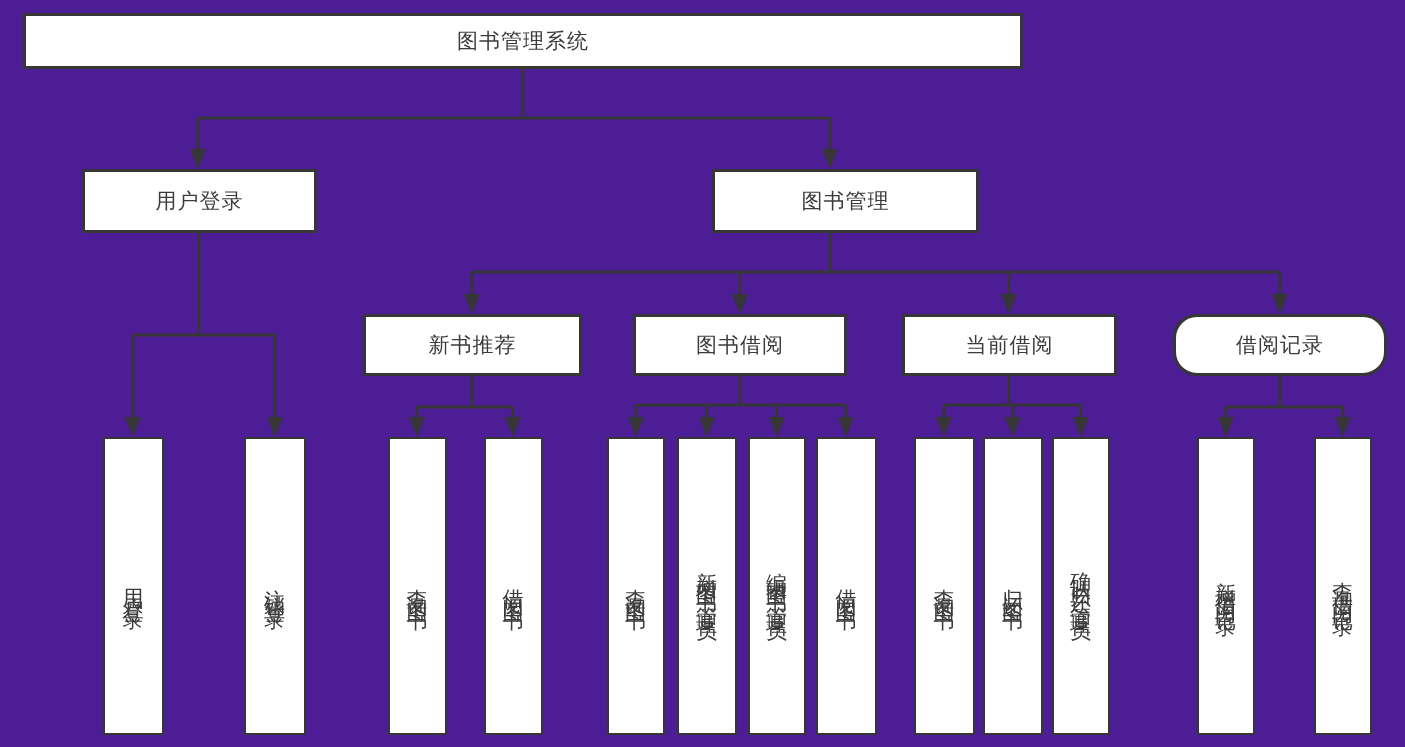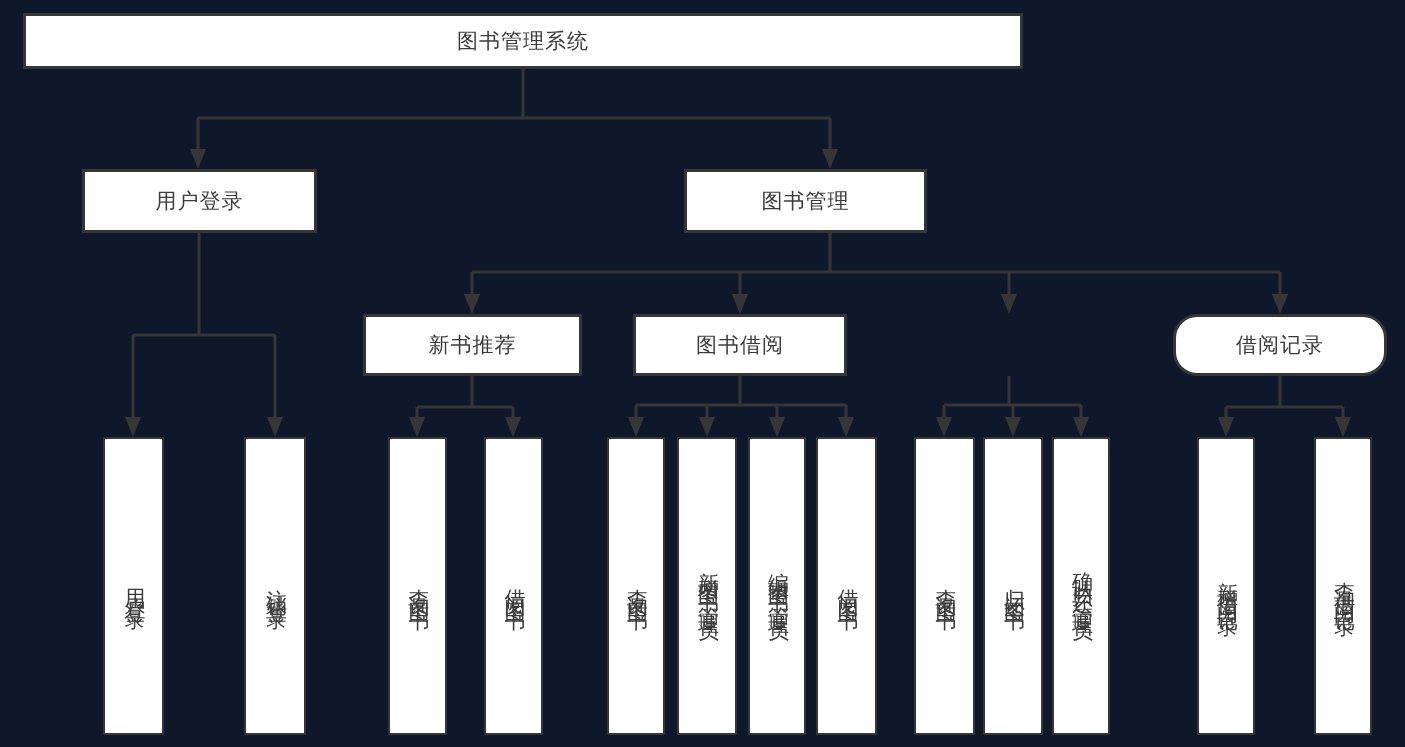--- a/index.html
+++ b/index.html
@@ -4,22 +4,22 @@
 <style>
   html, body {
     margin: 0;
     padding: 0;
     background: #ffffff;
   }
   #canvas {
     position: relative;
     width: 1405px;
     height: 747px;
-    background: #0f172a;
-    font-family: Liberation Mono, monospace;
+    background: #4c1d95;
+    font-family: Liberation Sans, sans-serif;
     overflow: hidden;
   }
   #connectors {
     position: absolute;
     left: 0;
     top: 0;
     z-index: 0;
   }
   .node {
     position: absolute;
@@ -51,21 +51,21 @@
   .leaf .vtext {
     writing-mode: vertical-rl;
     text-orientation: mixed;
     letter-spacing: 7px;
     line-height: 1;
     white-space: nowrap;
   }
   
   .n-root            { left: 23px;   top: 13px;  width: 1000px; height: 56px; }
   .n-user-login      { left: 82px;   top: 169px; width: 235px;  height: 64px; }
-  .n-book-mgmt       { left: 684px;  top: 169px; width: 243px;  height: 64px; }
+  .n-book-mgmt       { left: 712px;  top: 169px; width: 267px;  height: 64px; }
   .n-new-book        { left: 363px;  top: 314px; width: 219px;  height: 62px; text-align: center; }
   .n-book-borrow     { left: 633px;  top: 314px; width: 214px;  height: 62px; text-align: center; }
   .n-current-borrow  { left: 902px;  top: 314px; width: 215px;  height: 62px; }
   .n-borrow-records  { left: 1173px; top: 314px; width: 214px;  height: 62px; border-radius: 24px; }
   
   .l1  { left: 103px;  width: 61px; }
   .l2  { left: 244px;  width: 62px; }
   .l3  { left: 388px;  width: 59px; }
   .l4  { left: 484px;  width: 59px; }
   .l5  { left: 607px;  width: 58px; }
@@ -143,20 +143,23 @@
   <div class="node n-book-mgmt">
     <span>图书管理</span>
   </div>
 
   <div class="node n-new-book">
     <span>新书推荐</span>
   </div>
   <div class="node n-book-borrow">
     <span>图书借阅</span>
   </div>
+  <div class="node n-current-borrow">
+    <span>当前借阅</span>
+  </div>
   <div class="node n-borrow-records">
     <span>借阅记录</span>
   </div>
 
   <div class="leaf l1">
     <span class="vtext">用户登录</span>
   </div>
   <div class="leaf l2">
     <span class="vtext">注销登录</span>
   </div>

